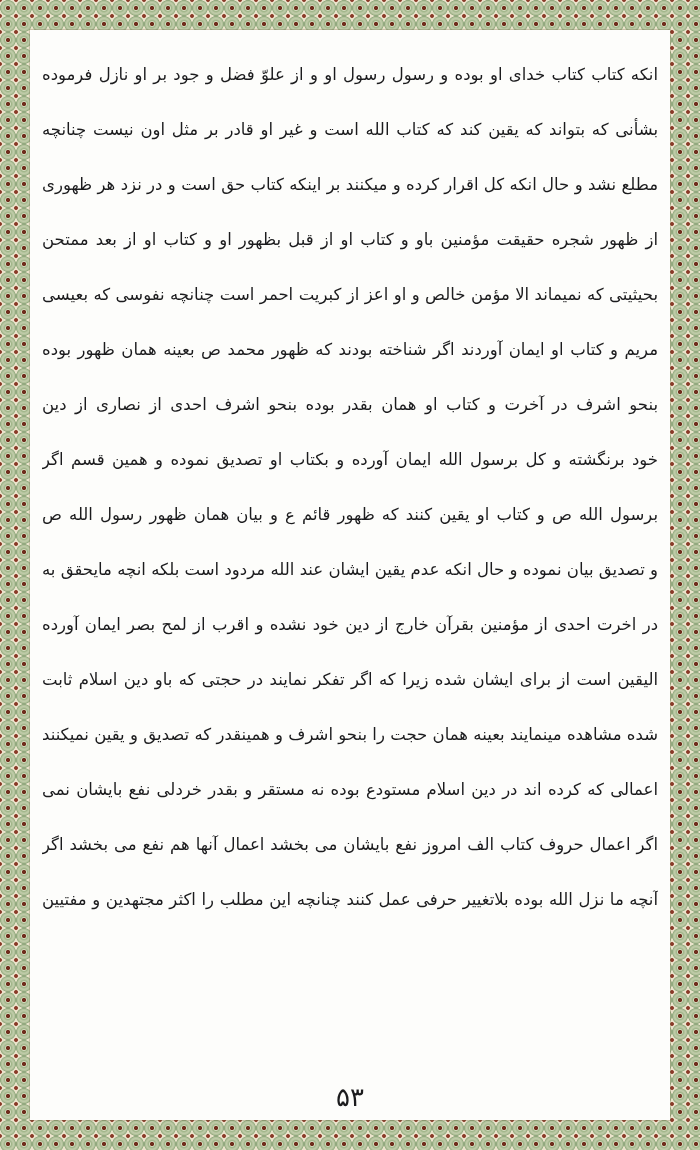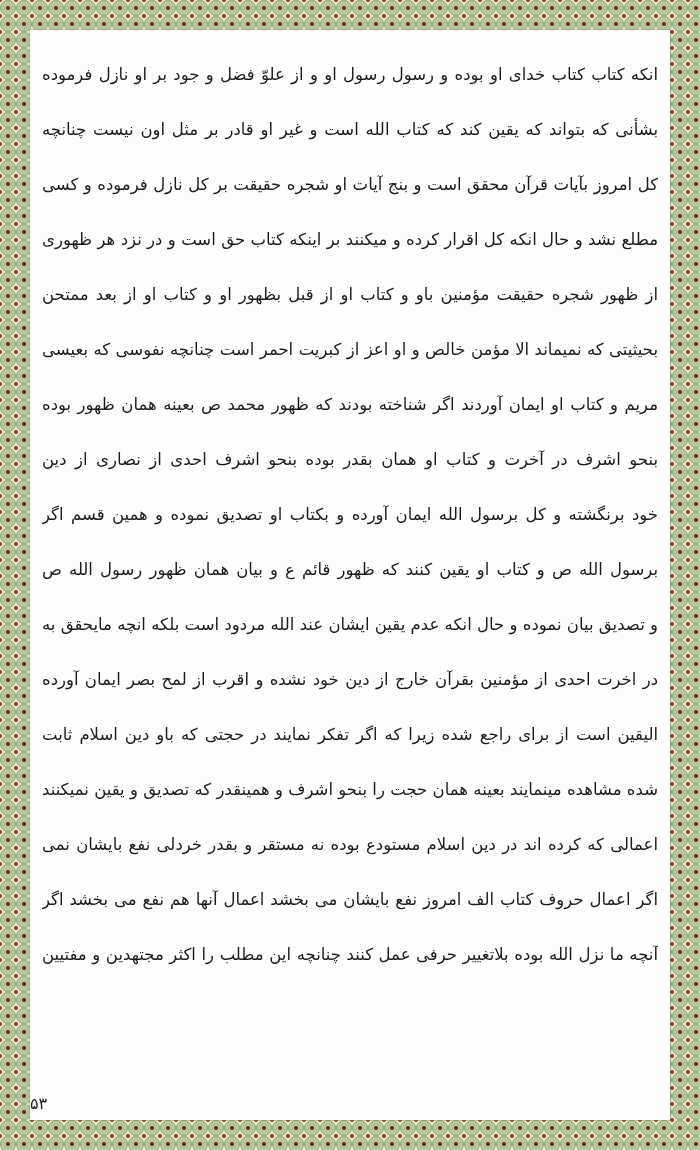--- a/index.html
+++ b/index.html
@@ -62,46 +62,45 @@
     overflow: hidden;
     text-align: justify;
     text-align-last: justify;
   }
 
   .page-number {
     position: absolute;
     bottom: 7px;
     left: 0;
     right: 0;
-    text-align: left;
+    text-align: center;
     direction: rtl;
     font-family: Liberation Serif, serif;
-    font-size: 16px;
+    font-size: 26px;
     color: var(--ink, #1b1b1d);
   }
 </style>
 </head>
 <body>
 
 <div class="manuscript">
   <div class="page">
     <div class="text-block" dir="rtl" lang="fa">
       <div class="line">انکه کتاب کتاب خدای او بوده و رسول رسول او و از علوّ فضل و جود بر او نازل فرموده</div>
       <div class="line">بشأنی که بتواند که یقین کند که کتاب الله است و غیر او قادر بر مثل اون نیست چنانچه دین</div>
-      <div class="line">کل امروز بآیات قرآن محقق است و بنج آیات او شجره حقیقت بر کل نازل فرموده و کسی</div>
       <div class="line">مطلع نشد و حال انکه کل اقرار کرده و میکنند بر اینکه کتاب حق است و در نزد هر ظهوری</div>
       <div class="line">از ظهور شجره حقیقت مؤمنین باو و کتاب او از قبل بظهور او و کتاب او از بعد ممتحن میشوند</div>
       <div class="line">بحیثیتی که نمیماند الا مؤمن خالص و او اعز از کبریت احمر است چنانچه نفوسی که بعیسی بن</div>
       <div class="line">مریم و کتاب او ایمان آوردند اگر شناخته بودند که ظهور محمد ص بعینه همان ظهور بوده</div>
       <div class="line">بنحو اشرف در آخرت و کتاب او همان بقدر بوده بنحو اشرف احدی از نصاری از دین</div>
       <div class="line">خود برنگشته و کل برسول الله ایمان آورده و بکتاب او تصدیق نموده و همین قسم اگر مؤمنین</div>
       <div class="line">برسول الله ص و کتاب او یقین کنند که ظهور قائم ع و بیان همان ظهور رسول الله ص</div>
       <div class="line">و تصدیق بیان نموده و حال انکه عدم یقین ایشان عند الله مردود است بلکه انچه مایحقق به</div>
       <div class="line">در اخرت احدی از مؤمنین بقرآن خارج از دین خود نشده و اقرب از لمح بصر ایمان آورده</div>
-      <div class="line">الیقین است از برای راجع شده زیرا که اگر تفکر نمایند در حجتی که باو دین اسلام ثابت</div>
+      <div class="line">الیقین است از برای ایشان شده زیرا که اگر تفکر نمایند در حجتی که باو دین اسلام ثابت</div>
       <div class="line">شده مشاهده مینمایند بعینه همان حجت را بنحو اشرف و همینقدر که تصدیق و یقین نمیکنند علامت</div>
       <div class="line">اعمالی که کرده اند در دین اسلام مستودع بوده نه مستقر و بقدر خردلی نفع بایشان نمی بخشد</div>
       <div class="line">اگر اعمال حروف کتاب الف امروز نفع بایشان می بخشد اعمال آنها هم نفع می بخشد اگر چه</div>
       <div class="line">آنچه ما نزل الله بوده بلاتغییر حرفی عمل کنند چنانچه این مطلب را اکثر مجتهدین و مفتیین راجع</div>
     </div>
     <div class="page-number">۵۳</div>
   </div>
 </div>
 
 </body></html>

